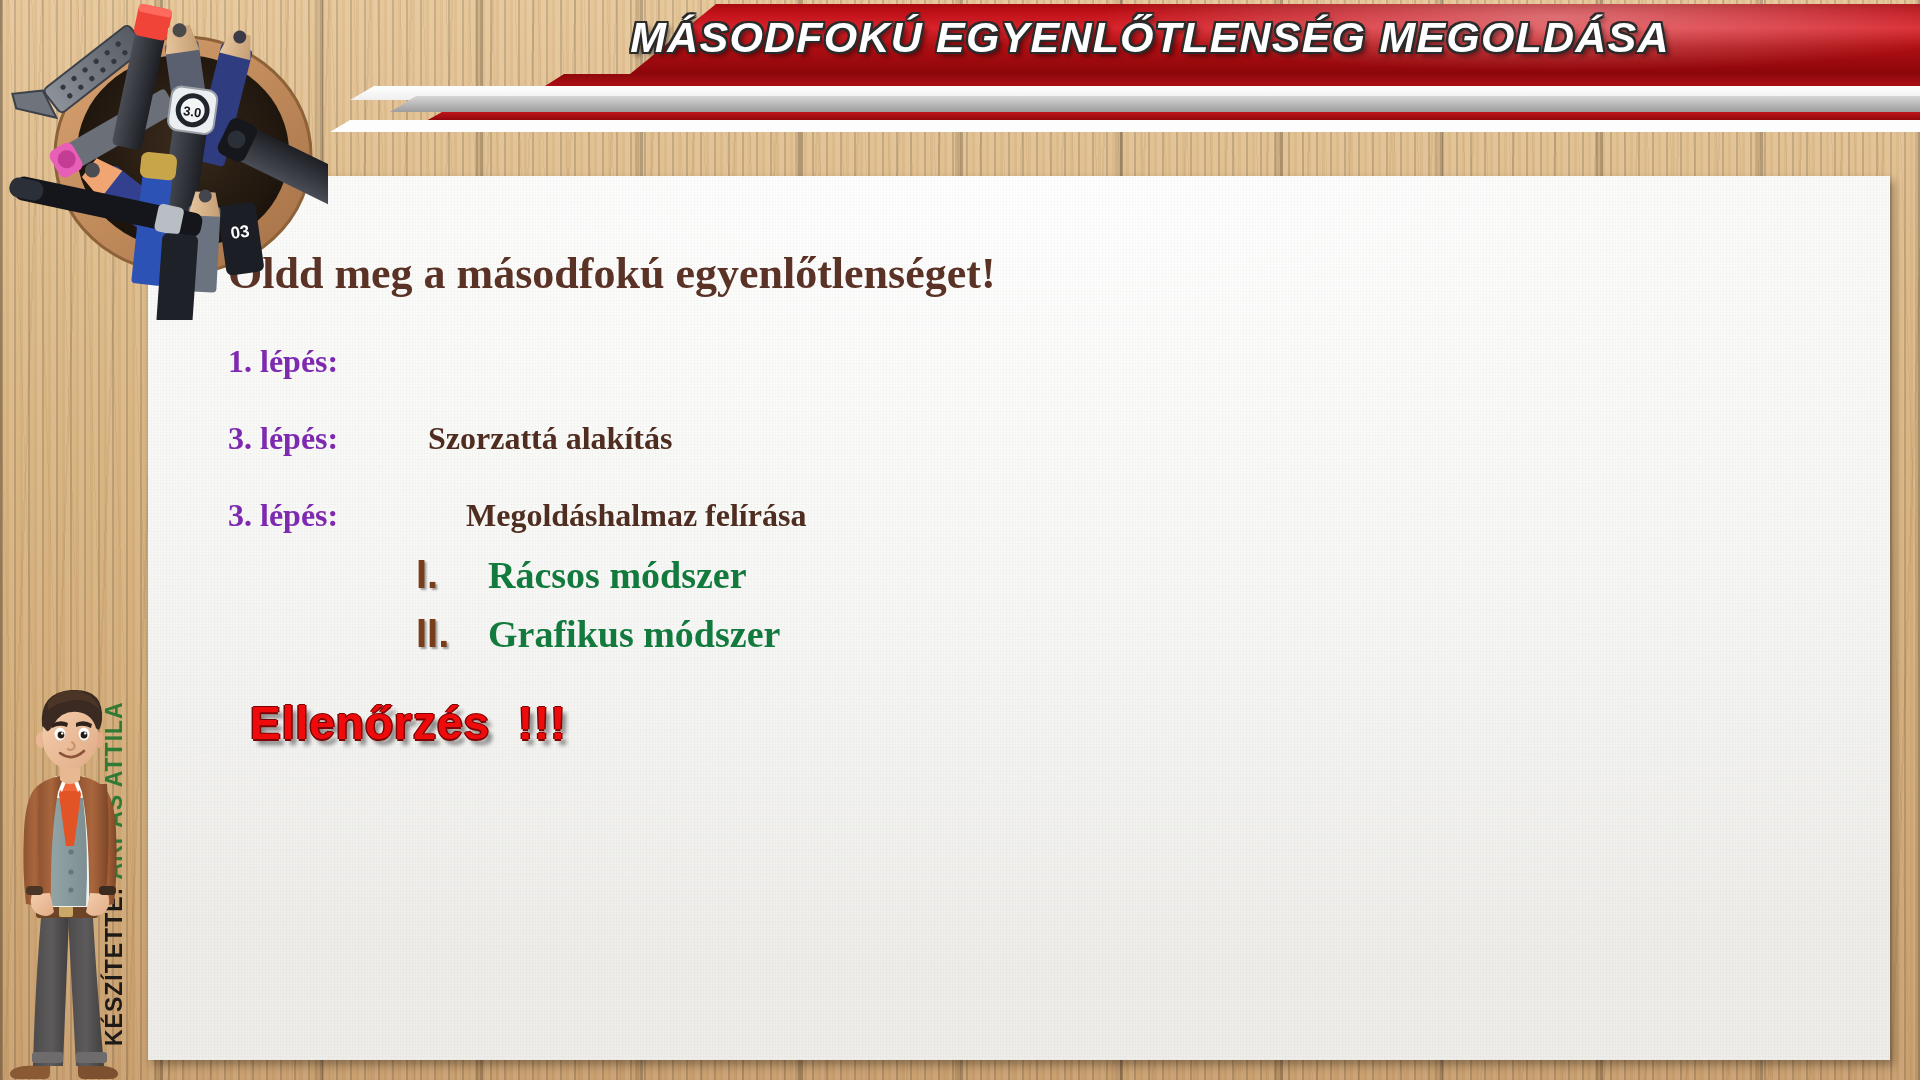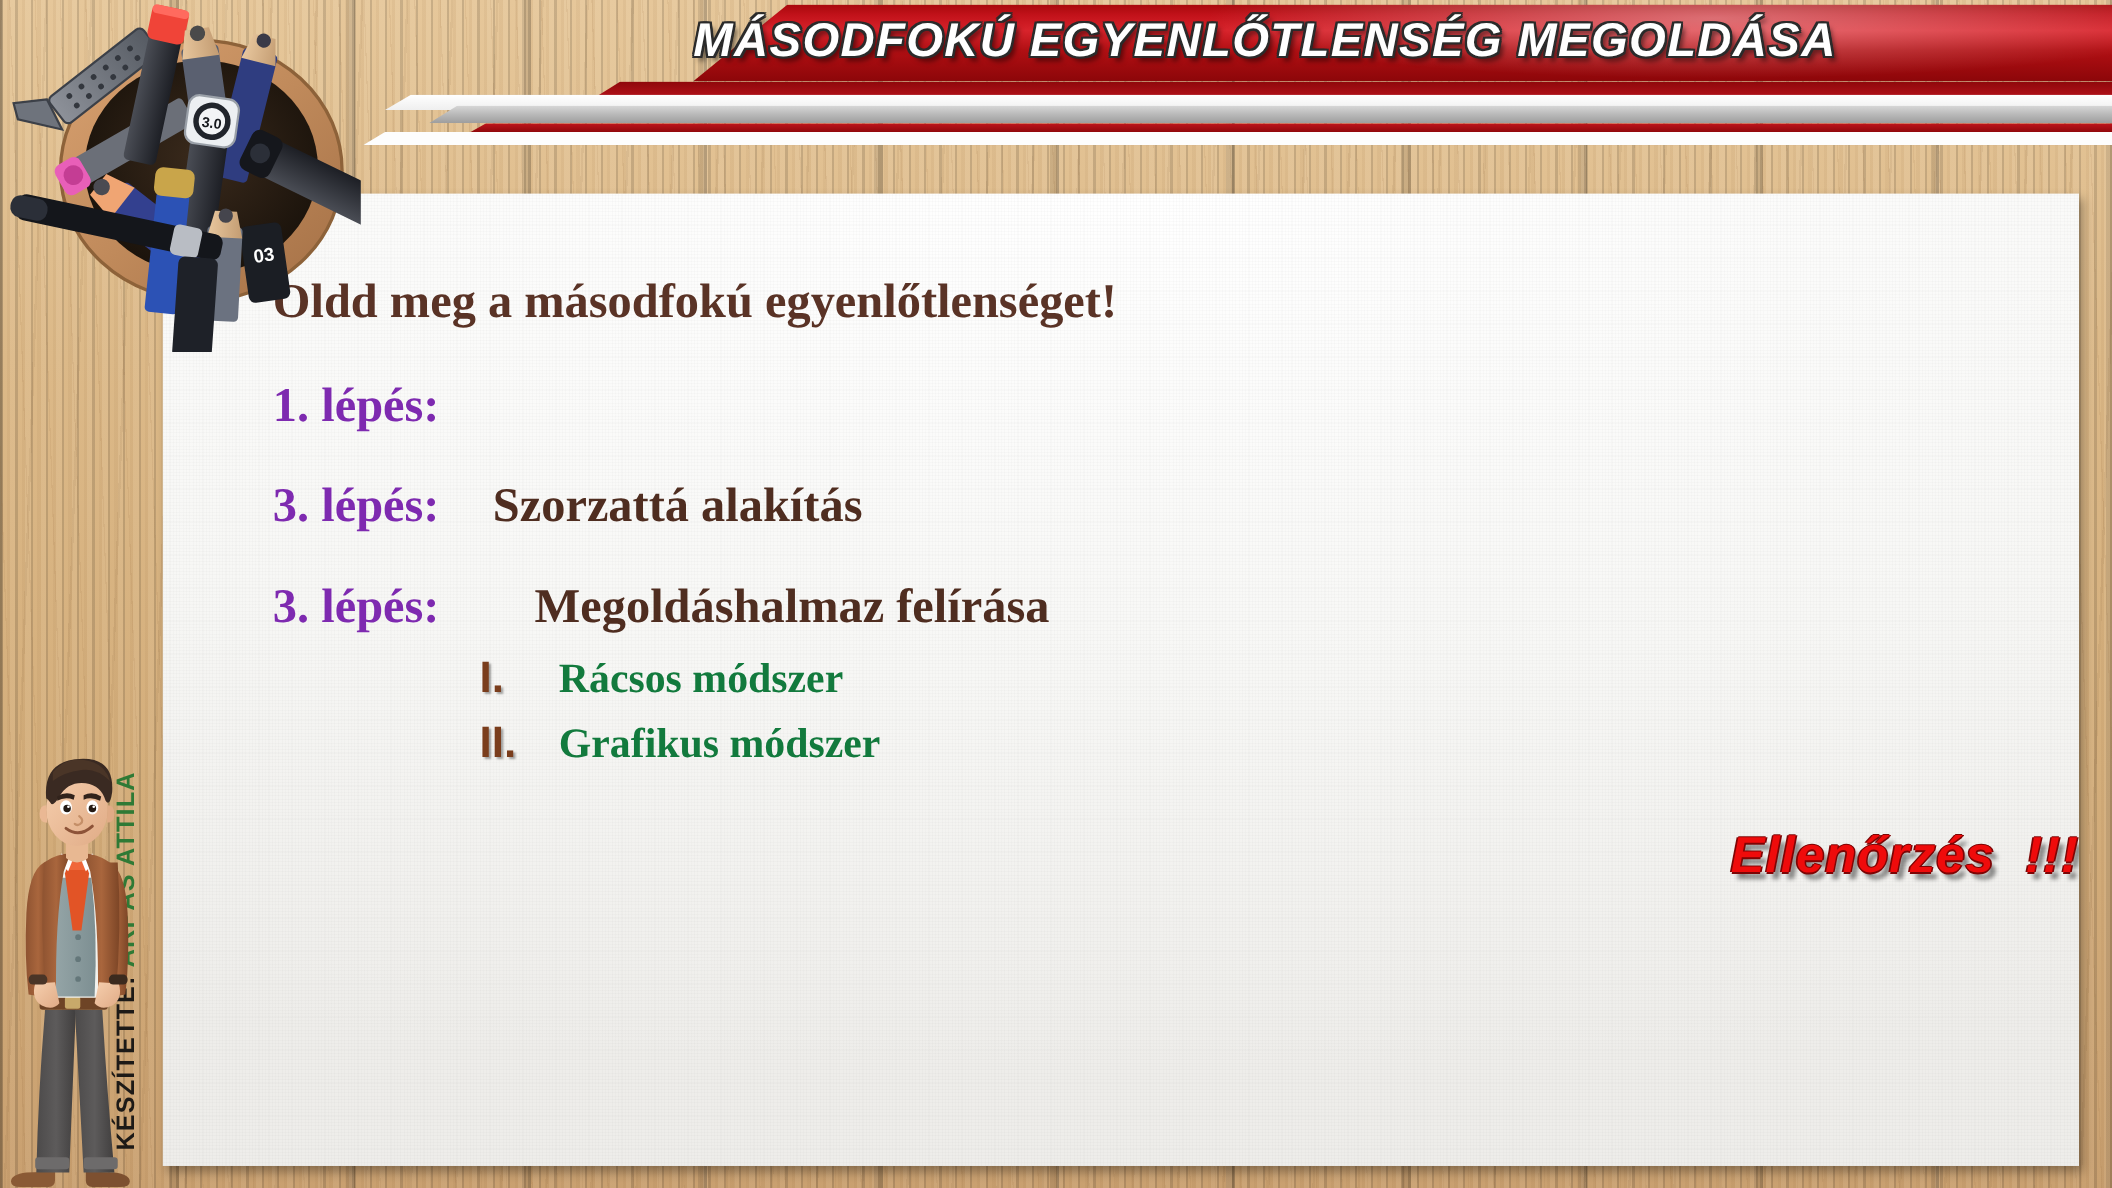--- a/index.html
+++ b/index.html
@@ -126,36 +126,36 @@
   }
   .panel::after{
     content:"";
     position:absolute; inset:0;
     background-image:
       repeating-linear-gradient(0deg, rgba(0,0,0,.016) 0 1px, rgba(255,255,255,0) 1px 3px),
       repeating-linear-gradient(90deg, rgba(0,0,0,.016) 0 1px, rgba(255,255,255,0) 1px 3px);
     pointer-events:none;
   }
 
-  .content{ position:relative; padding:72px 0 0 100px; z-index:2; }
+  .content{ position:relative; padding:72px 0 0 80px; z-index:2; }
 
   .heading{
     font-family:"Liberation Serif", serif;
     font-weight:bold;
     font-size:44px;
     color:#5a3326;
     margin-bottom:44px;
   }
 
   .step{
     display:flex; align-items:baseline;
     margin-bottom:40px;
     font-family:"Liberation Serif", serif;
     font-weight:bold;
-    font-size:44px;
+    font-size:32px;
   }
   .step-label{ color:#7e2ab0; min-width:200px; }
   .step-text{ color:#4f2d20; }
 
   .subitem{
     display:flex; align-items:center;
     margin:0 0 14px 188px;
     font-family:"Liberation Serif", serif;
     font-weight:bold;
     font-size:38px;
@@ -165,32 +165,30 @@
     width:72px;
     color:#7a3d1c;
     font-family:"Liberation Sans", sans-serif;
     font-weight:bold;
     font-size:40px;
     text-shadow:2px 2px 2px rgba(0,0,0,.35);
   }
   .sub-text{ color:#127a3d; }
 
   .check{
-    margin:52px 0 0 22px;
+    margin:40px 0 0 22px;
     font-family:"Liberation Sans", sans-serif;
     font-weight:bold;
-    font-style:italic;
     font-size:46px;
     letter-spacing:1px;
     color:#ef0b0b;
     text-shadow:
       -1.5px 0 0 #7d0505, 1.5px 0 0 #7d0505, 0 -1.5px 0 #7d0505, 0 1.5px 0 #7d0505,
       5px 6px 4px rgba(0,0,0,.45);
     white-space:pre;
-    text-align:right;
   }
 
   
   .credit{
     position:absolute;
     left:128px; bottom:34px;
     transform-origin: left bottom;
     transform: rotate(-90deg);
     white-space:nowrap;
     font-family:"Liberation Sans", sans-serif;

